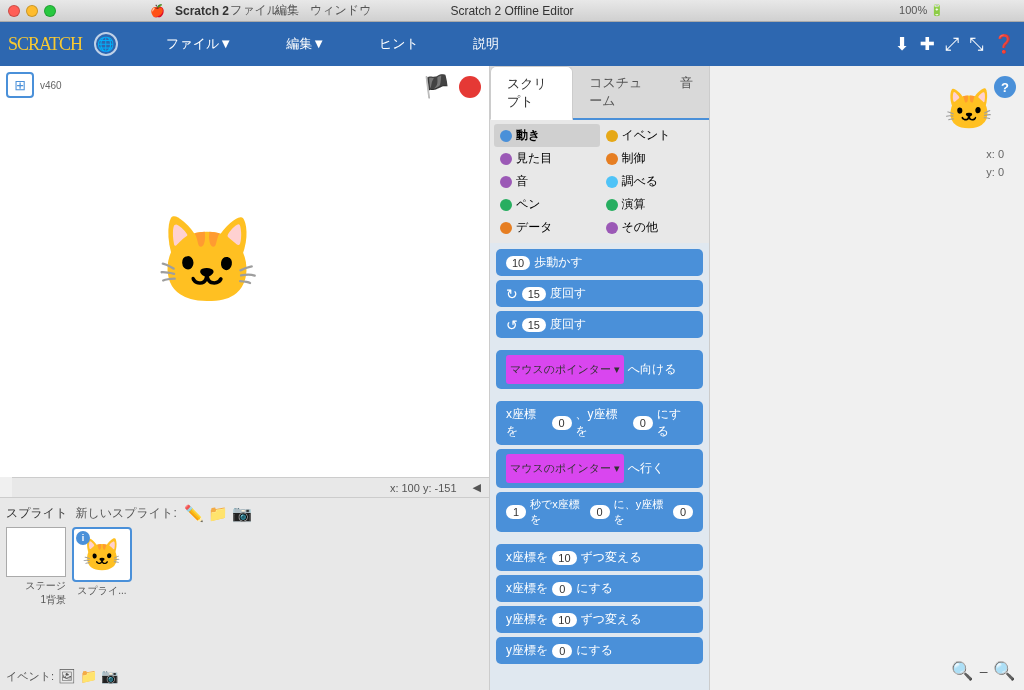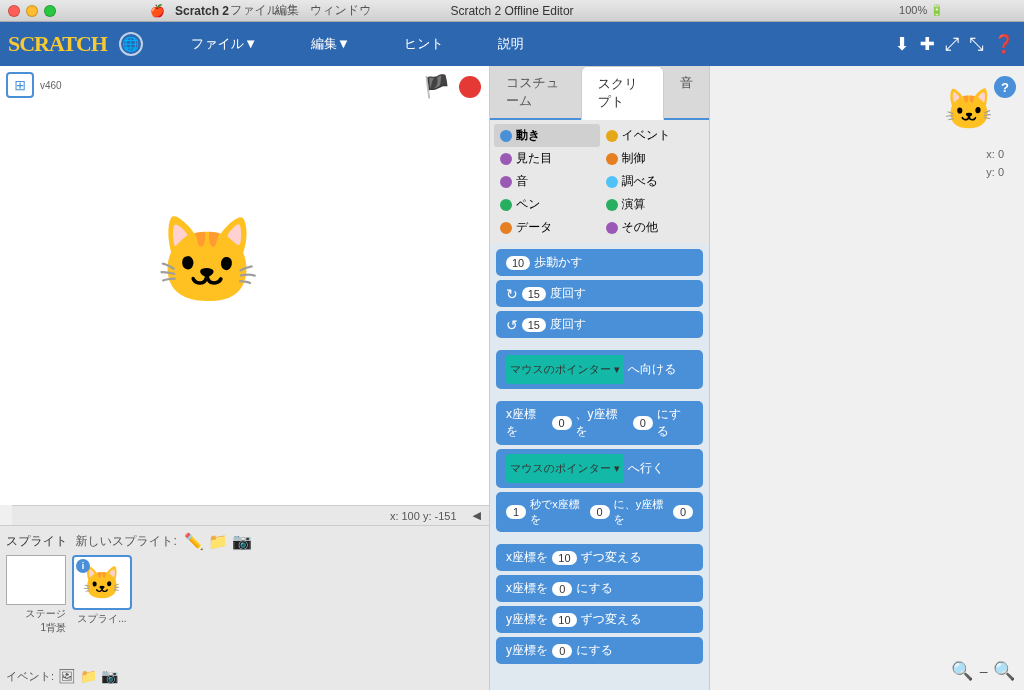--- a/index.html
+++ b/index.html
@@ -49,22 +49,22 @@
       height: 44px;
       background: #2d67b0;
       display: flex;
       align-items: center;
       padding: 0 8px;
       gap: 8px;
       flex-shrink: 0;
     }
     .scratch-logo {
       font-family: serif;
-      font-size: 22px;
-      font-weight: bold;
+      font-size: 18px;
+      font-weight: normal;
       color: #f8c932;
       letter-spacing: -1px;
       margin-right: 4px;
       text-align: right;
     }
     .menu-globe {
       width: 24px;
       height: 24px;
       border-radius: 50%;
       border: 2px solid rgba(255,255,255,0.7);
@@ -173,21 +173,21 @@
       justify-content: flex-end;
       padding: 0 8px;
       font-size: 11px;
       color: #555;
       gap: 12px;
       margin-left: 12px;
     }
 
     
     .sprite-panel {
-      height: 165px;
+      height: 193px;
       background: #e8e8e8;
       border-top: 1px solid #ccc;
       border-right: 1px solid #ccc;
       padding: 6px;
       display: flex;
       flex-direction: column;
       gap: 4px;
       flex-shrink: 0;
     }
     .sprite-panel-header {
@@ -368,21 +368,21 @@
       font-size: 11px;
       min-width: 20px;
       text-align: center;
       display: inline-block;
     }
     .block-input-orange {
       background: #ff8c00;
       color: white;
     }
     .block-dropdown {
-      background: #14b8a6;
+      background: #d946ef;
       color: #333;
       border-radius: 3px;
       padding: 7px 4px;
       font-size: 11px;
       display: inline-flex;
       align-items: center;
       gap: 2px;
     }
     .block-gap { height: 4px; }
 
@@ -536,22 +536,22 @@
         <span style="cursor:pointer;font-size:14px;">🖼</span>
         <span style="cursor:pointer;font-size:14px;">📁</span>
         <span style="cursor:pointer;font-size:14px;">📷</span>
       </div>
     </div>
   </div>
 
   <div class="blocks-panel">
 
     <div class="tabs-row">
+      <div class="tab active">スクリプト</div>
       <div class="tab">コスチューム</div>
-      <div class="tab active">スクリプト</div>
       <div class="tab">音</div>
     </div>
 
     <div class="block-categories">
       <div class="block-cat cat-active">
         <div class="block-cat-dot" style="background:#4a90d9;"></div>
         <span>動き</span>
       </div>
       <div class="block-cat">
         <div class="block-cat-dot" style="background:#e6a817;"></div>

